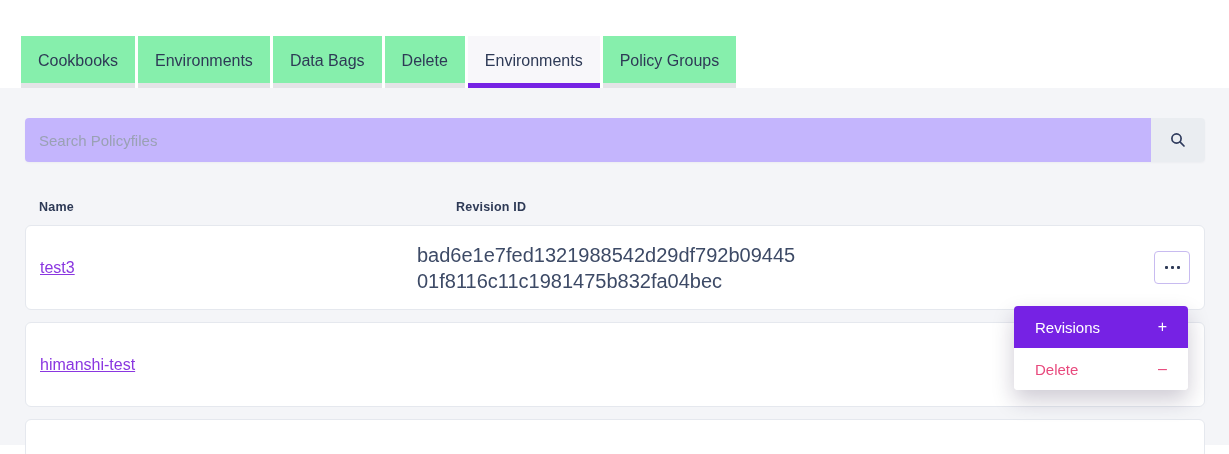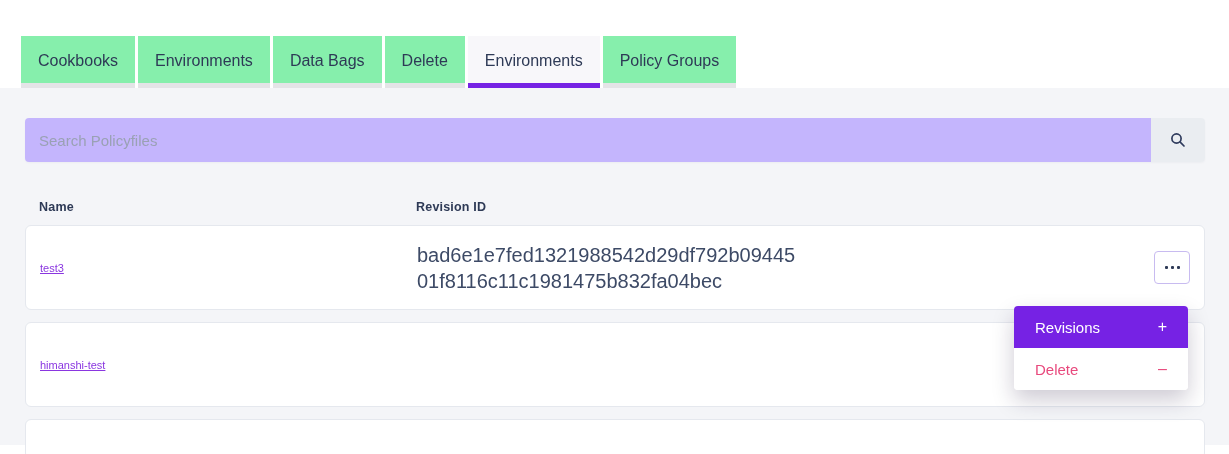--- a/index.html
+++ b/index.html
@@ -65,20 +65,21 @@
     cursor: pointer;
   }
 
   
   .thead {
     display: grid;
     grid-template-columns: 377px 1fr 60px;
     padding: 0 14px;
     margin-top: 38px;
     margin-bottom: 11px;
+    gap: 40px;
   }
   .thead .th {
     font-size: 12.5px;
     font-weight: 700;
     color: #2e3a56;
     letter-spacing: .2px;
   }
 
   
   .row-card {
@@ -91,21 +92,21 @@
     padding: 0 14px;
     height: 85px;
     margin-bottom: 12px;
     position: relative;
   }
   .row-card.partial {
     height: 40px;
     margin-bottom: 0;
   }
   .name-link {
-    font-size: 11px;
+    font-size: 16px;
     color: #8a36e0;
     text-decoration: underline;
     cursor: pointer;
     width: fit-content;
   }
   .rev {
     font-size: 20px;
     line-height: 26px;
     color: #3d4a66;
   }

